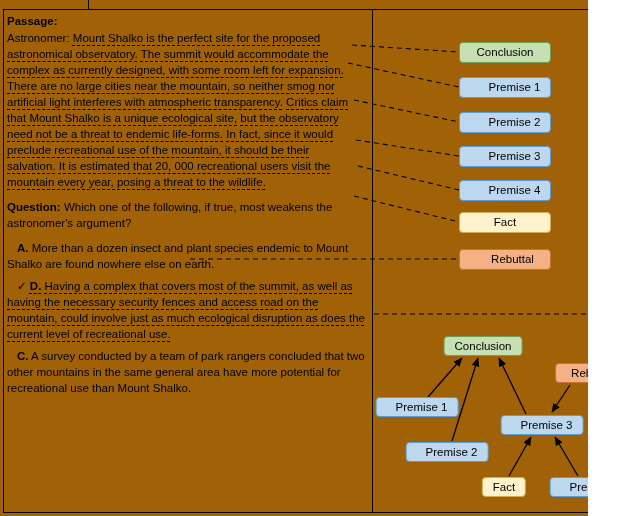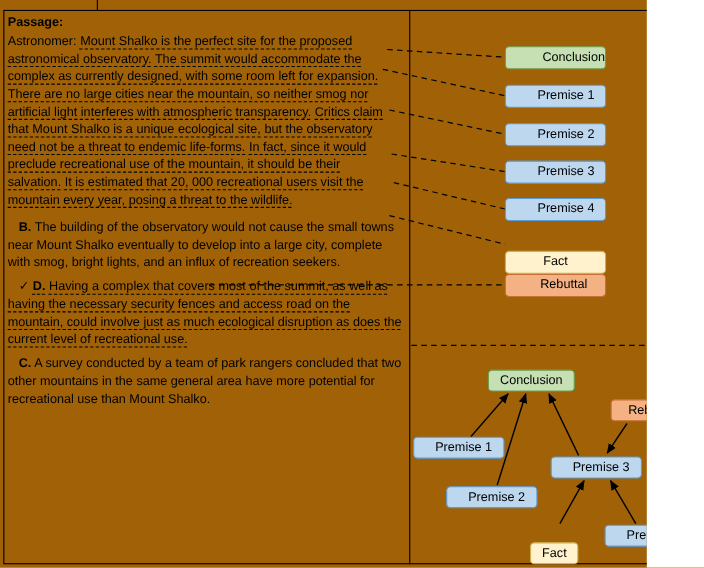--- a/index.html
+++ b/index.html
@@ -20,23 +20,23 @@
   .opt-letter { font-weight:bold; }
   .u { text-decoration-line:underline; text-decoration-style:dashed; text-decoration-thickness:1px; text-underline-offset:3px; }
 
   
   .tag { position:absolute; left:459px; width:92px; height:21px; line-height:19px; text-align:center;
          border-radius:4px; border:1.2px solid; font-size:11.5px; }
   
   .node { position:absolute; transform:translate(-50%,-50%); border-radius:4px; border:1.2px solid;
           font-size:11.5px; padding:3px 10px; white-space:nowrap; }
 
-  .c-green  { background:#c6e0b4; border-color:#6f9e53;text-align:right; }
+  .c-green  { background:#c6e0b4; border-color:#6f9e53; }
   .c-blue   { background:#bdd7ee; border-color:#5b9bd5;padding-left:19px; }
-  .c-yellow { background:#fff2cc; border-color:#cfae53;margin-top:16px; }
+  .c-yellow { background:#fff2cc; border-color:#cfae53; }
   .c-orange { background:#f4b183; border-color:#c87137;padding-left:15px; }
 
   svg.overlay { position:absolute; left:0; top:0; width:640px; height:516px; pointer-events:none; }
   .dash { stroke:#000; stroke-width:1.1; stroke-dasharray:5 4; fill:none; }
   .edge { stroke:#000; stroke-width:1.3; fill:none; }
 </style>
 </head>
 <body>
 
 <div id="stage">
@@ -74,25 +74,27 @@
     <div class="heading">Passage:</div>
     <p class="passage-p"><span>Astronomer:</span>
       <span class="u">Mount Shalko is the perfect site for the proposed astronomical observatory.</span>
       <span class="u">The summit would accommodate the complex as currently designed, with some room left for expansion.</span>
       <span class="u">There are no large cities near the mountain, so neither smog nor artificial light interferes with atmospheric transparency.</span>
       <span class="u">Critics claim that Mount Shalko is a unique ecological site,</span>
       <span class="u">but the observatory need not be a threat to endemic life-forms.</span>
       <span class="u">In fact, since it would preclude recreational use of the mountain, it should be their salvation.</span>
       <span class="u">It is estimated that 20, 000 recreational users visit the mountain every year, posing a threat to the wildlife.</span></p>
 
+    <p class="question-p"><span class="heading">Question:</span>
+      <span>Which one of the following, if true, most weakens the astronomer's argument?</span></p>
 
 
+    <p class="opt"><span class="opt-letter">A.</span>
+      <span>More than a dozen insect and plant species endemic to Mount Shalko are found nowhere else on earth.</span></p>
 
-    <p class="opt"><span class="opt-letter">B.</span>
-      <span>The building of the observatory would not cause the small towns near Mount Shalko eventually to develop into a large city, complete with smog, bright lights, and an influx of recreation seekers.</span></p>
 
     <p class="opt"><span>✓</span>
       <span class="opt-letter u">D.</span>
       <span class="u">Having a complex that covers most of the summit, as well as having the necessary security fences and access road on the mountain, could involve just as much ecological disruption as does the current level of recreational use.</span></p>
 
     <p class="opt"><span class="opt-letter">C.</span>
       <span>A survey conducted by a team of park rangers concluded that two other mountains in the same general area have more potential for recreational use than Mount Shalko.</span></p>
   </div>
 
   <div class="tag c-green" style="top:42px;">Conclusion</div>

